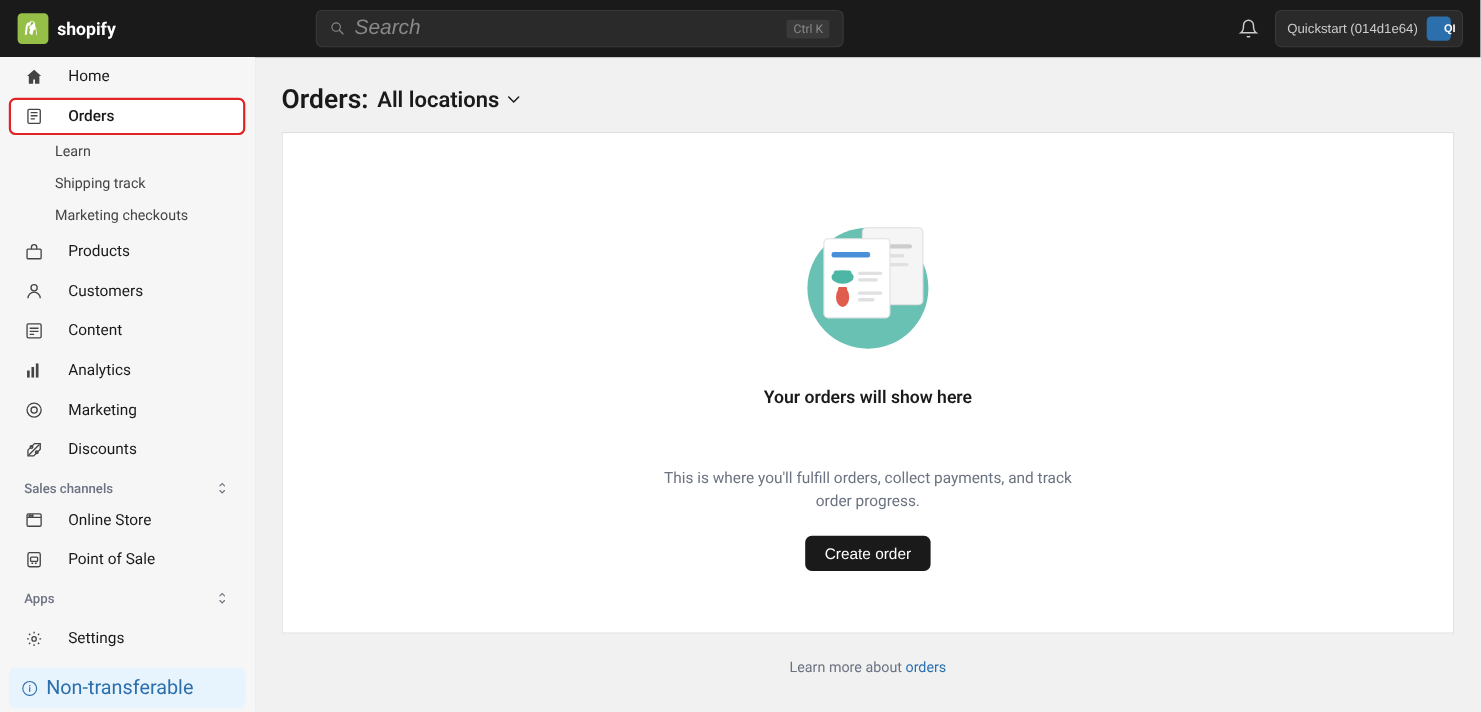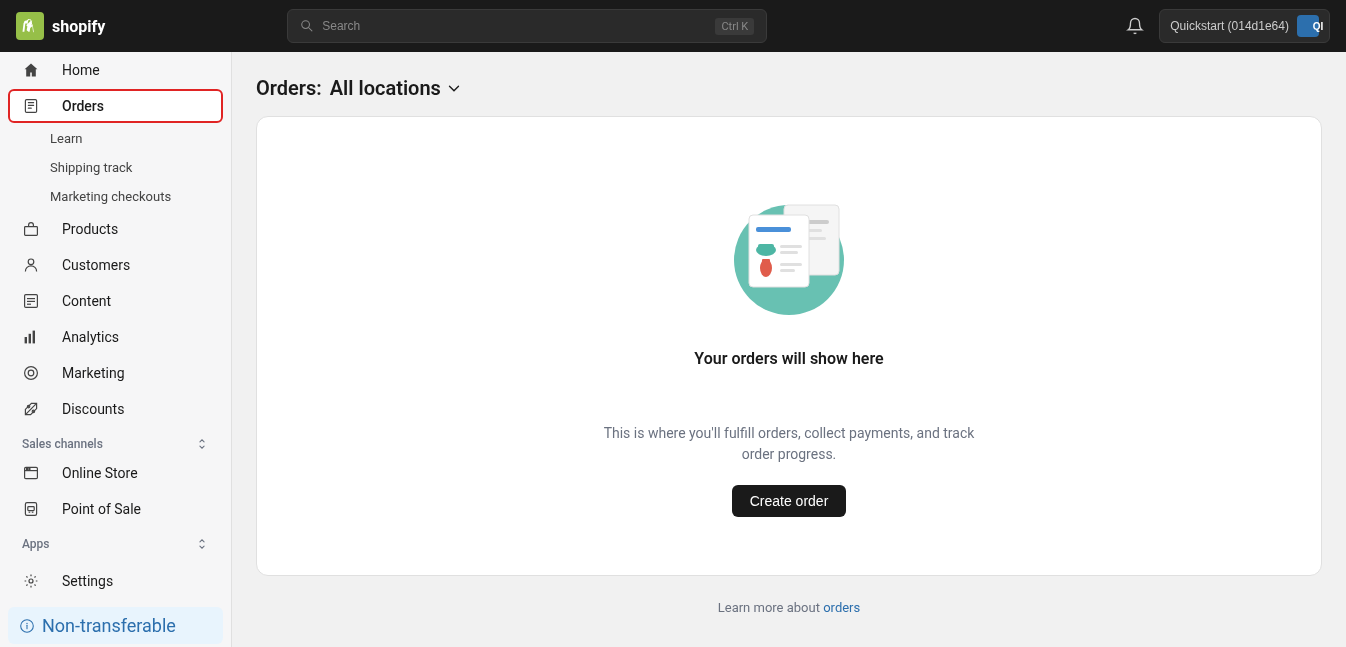--- a/index.html
+++ b/index.html
@@ -46,22 +46,23 @@
       align-items: center;
       padding: 0 12px;
       gap: 8px;
       height: 34px;
     }
     .search-bar input {
       background: transparent;
       border: none;
       outline: none;
       color: #e5e5e5;
-      font-size: 12px;
+      font-size: 19px;
       flex: 1;
+      font-style: italic;
     }
     .search-bar input::placeholder { color: #888; }
     .search-shortcut {
       font-size: 11px;
       color: #888;
       background: #3a3a3a;
       padding: 2px 6px;
       border-radius: 3px;
     }
     .topnav-right {
@@ -208,35 +209,35 @@
       flex-direction: column;
       gap: 16px;
     }
 
     .page-header {
       display: flex;
       align-items: center;
       gap: 8px;
     }
     .page-title {
-      font-size: 20px;
+      font-size: 24px;
       font-weight: 600;
       color: #1a1a1a;
     }
     .location-dropdown {
       display: flex;
       align-items: center;
       gap: 4px;
       cursor: pointer;
     }
     .location-dropdown span { font-size: 20px; font-weight: 600; color: #1a1a1a; }
 
     .empty-state-card {
       background: white;
-      border-radius: 12px;
+      border-radius: 0;
       border: 1px solid #e0e0e0;
       display: flex;
       flex-direction: column;
       align-items: center;
       justify-content: center;
       padding: 32px 40px;
       flex: 1;
       min-height: 420px;
     }
 

